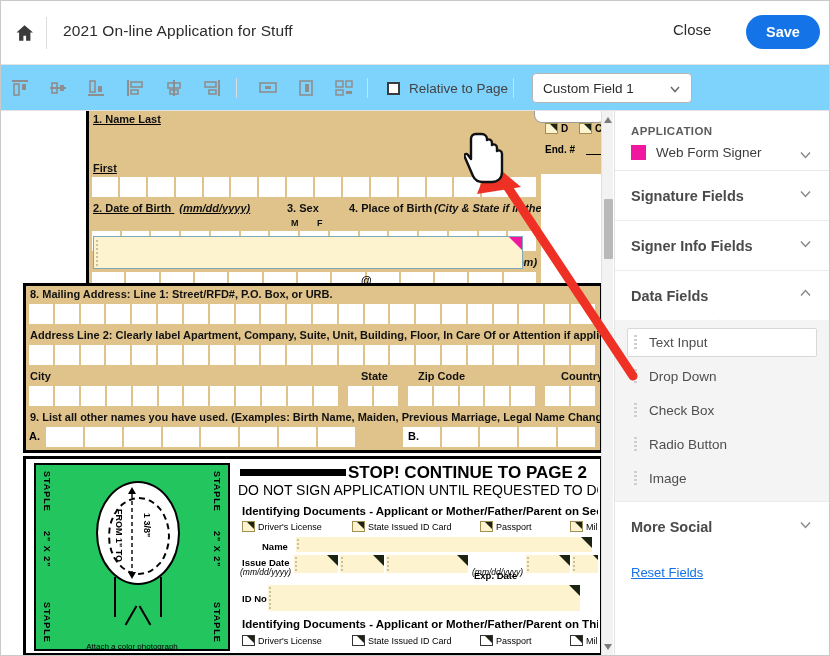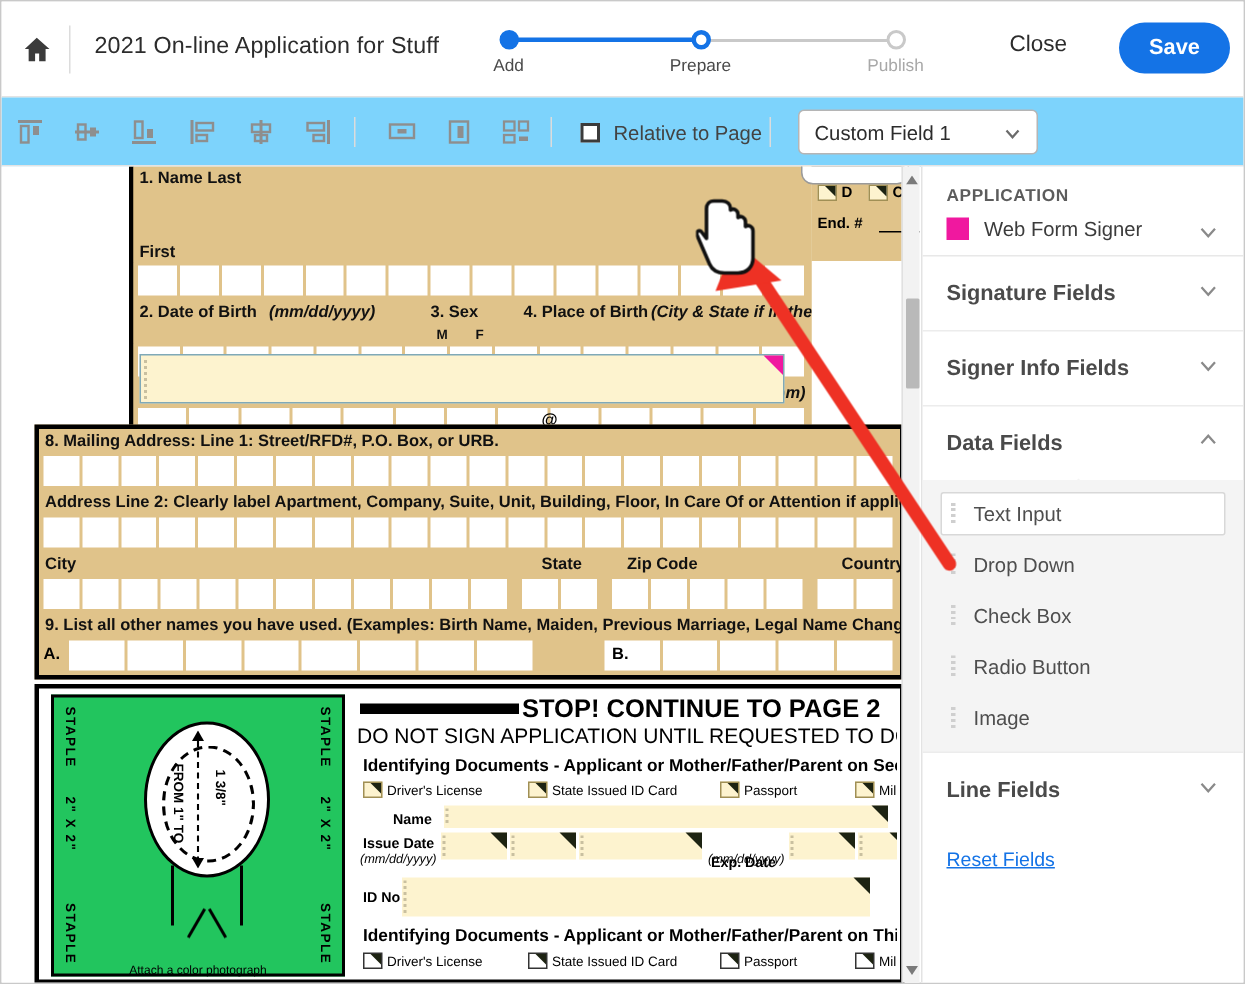--- a/index.html
+++ b/index.html
@@ -104,20 +104,21 @@
   .cells{
     display:flex;background:#e0c38a;padding:2px 3px 3px 3px;box-sizing:border-box;
   }
   .cell{background:#fff;border:0;height:20px;margin-right:2px;flex:1 1 auto;}
 
   
   #pageA{
     left:85px;top:0px;width:455px;
     border:3px solid #000;border-right:none;border-top:none;box-sizing:border-box;
     background:#e0c38a;
+    text-decoration:underline;
   }
   
   #pageB{
     left:22px;top:172px;width:580px;
     border:3px solid #000;box-sizing:border-box;background:#e0c38a;
   }
   
   #pageC{
     left:22px;top:345px;width:580px;height:200px;
     border:3px solid #000;box-sizing:border-box;background:#fff;overflow:hidden;
@@ -276,36 +277,20 @@
 
   <div class="header">
     <div class="home-btn">
       <svg width="19" height="18" viewBox="0 0 19 18" aria-hidden="true">
         <path d="M9.5 1.2 L18 8.6 h-2.6 v8.2 h-4.3 v-5.1 H8.4 v5.1 H4.1 V8.6 H1.5 Z" fill="#3b3b3b"></path>
       </svg>
     </div>
     <div class="hdr-divider"></div>
     <div class="doc-title">2021 On-line Application for Stuff</div>
 
-    <div class="stepper">
-      <div class="step-line solid"></div>
-      <div class="step-line dashed"></div>
-      <div class="step done step-add">
-        <div class="dot"></div>
-        <div class="lbl">Add</div>
-      </div>
-      <div class="step current step-prepare">
-        <div class="dot"></div>
-        <div class="lbl">Prepare</div>
-      </div>
-      <div class="step todo step-publish">
-        <div class="dot"></div>
-        <div class="lbl">Publish</div>
-      </div>
-    </div>
 
     <div class="close-btn">Close</div>
     <div class="save-btn">Save</div>
   </div>
 
   <div class="toolbar">
 
     <div class="tool" style="left:4px">
       <svg width="20" height="20" viewBox="0 0 20 20">
           <rect x="2" y="2" width="16" height="2" fill="#8e8e8e"></rect>
@@ -772,21 +757,21 @@
         <span class="fld-name">Radio Button</span>
       </div>
       <div class="fld-item" style="margin-bottom:0">
         <span class="fld-grip"></span>
         <span class="fld-name">Image</span>
       </div>
     </div>
 
     <div class="sect" style="border-bottom:none">
       <div class="sect-hd">
-        <span class="sect-ttl">Line Fields</span>
+        <span class="sect-ttl">More Social</span>
         <span>
           <svg width="15" height="15" viewBox="0 0 15 15">
               <path d="M3 5.5 L7.5 10.5 L12 5.5" fill="none" stroke="#8a8a8a" stroke-width="1.5"></path>
             </svg>
         </span>
       </div>
     </div>
 
     <div class="reset">Reset Fields</div>
   </div>

